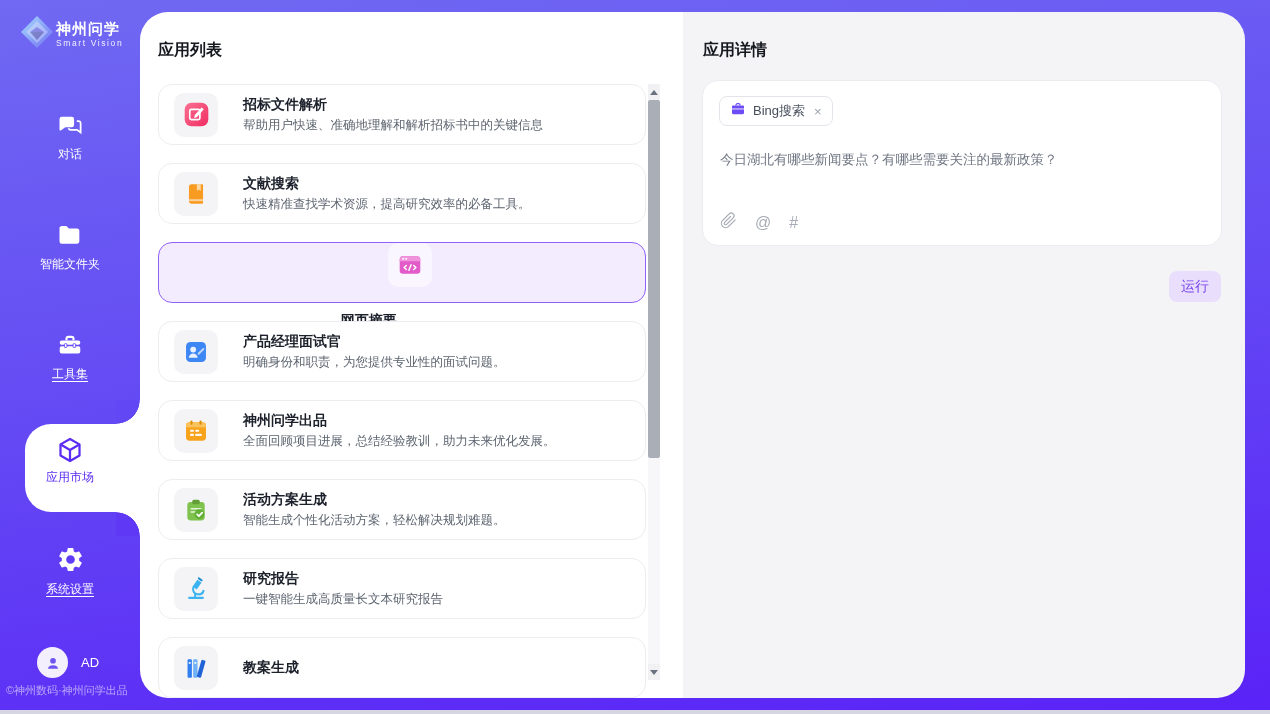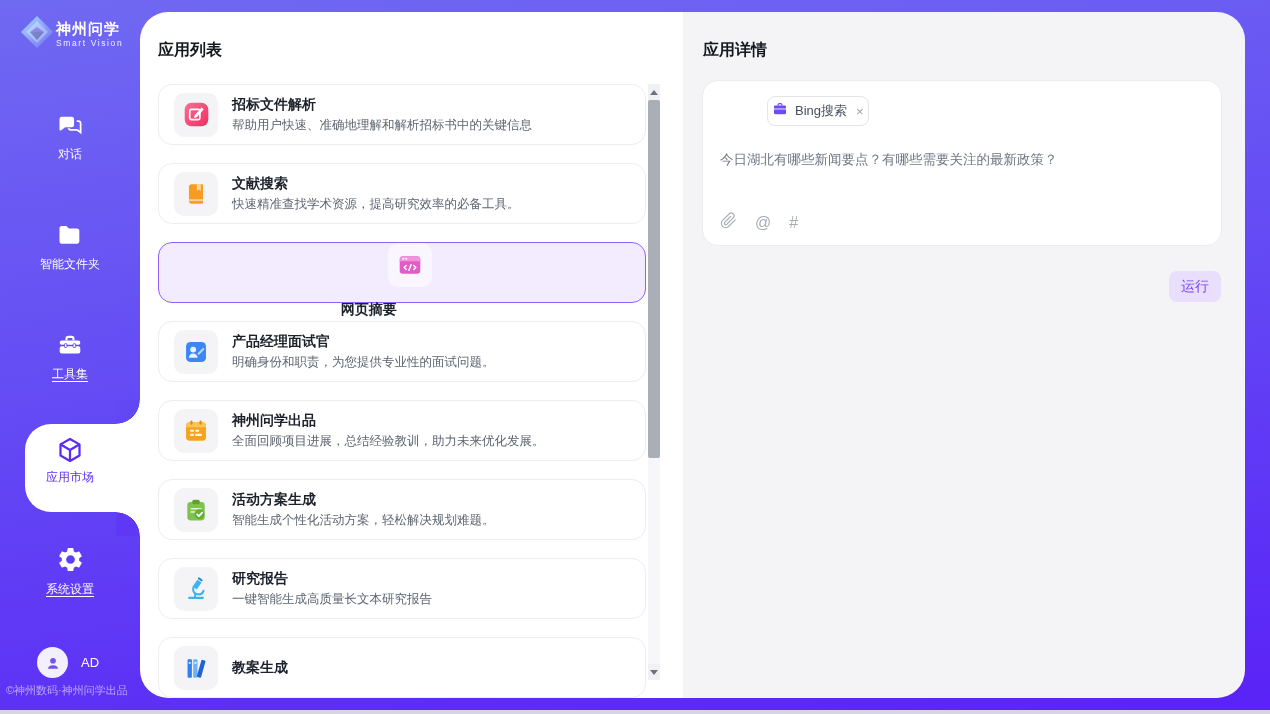--- a/index.html
+++ b/index.html
@@ -34,41 +34,41 @@
   .content{position:absolute;left:140px;top:12px;width:1105px;height:686px;border-radius:28px;
            overflow:hidden;display:flex;z-index:2;justify-content:center;}
   .list-panel{width:543px;background:#fff;position:relative;flex:none;}
   .detail-panel{flex:1;background:#f4f4f7;position:relative;}
 
   
   .panel-title{position:absolute;top:28px;left:18px;font-size:16px;font-weight:bold;color:#15181f;}
   .detail-panel .panel-title{left:20px;}
   .cards{position:absolute;top:72px;left:18px;width:488px;display:flex;flex-direction:column;gap:18px;}
   .card{height:61px;box-sizing:border-box;border:1px solid #ededf1;border-radius:14px;background:#fff;
-        display:flex;align-items:center;padding-left:15px;gap:14px;cursor:pointer;}
+        display:flex;align-items:center;padding-left:15px;gap:25px;cursor:pointer;}
   .card.selected{background:#f3ebfe;border:1.5px solid #9160f8;flex-direction:column;}
   .icon-box{width:44px;height:44px;border-radius:10px;background:#f4f4f6;flex:none;
             display:flex;align-items:center;justify-content:center;}
   .card.selected .icon-box{background:#faf6ff;}
   .app-name{font-size:14px;font-weight:bold;color:#1c212b;line-height:17px;}
   .app-desc{font-size:12.5px;color:#5d6570;margin-top:5px;line-height:15px;white-space:nowrap;}
 
   
   .scrollbar{position:absolute;right:23px;top:72px;width:12px;height:596px;background:#f7f7f9;}
   .sb-btn{position:absolute;left:0;width:12px;height:16px;background:#f1f1f4;display:flex;align-items:center;justify-content:center;cursor:pointer;}
   .sb-btn.up{top:0;} .sb-btn.down{bottom:0;}
   .tri-up{width:0;height:0;border-left:4px solid transparent;border-right:4px solid transparent;border-bottom:5px solid #6a7280;}
   .tri-down{width:0;height:0;border-left:4px solid transparent;border-right:4px solid transparent;border-top:5px solid #6a7280;}
   .sb-thumb{position:absolute;left:0;top:16px;width:12px;height:358px;background:#aaaeb7;border-radius:2px;cursor:grab;}
 
   
   .input-card{position:absolute;top:68px;left:19px;width:520px;height:166px;box-sizing:border-box;
               background:#fff;border:1px solid #ececf0;border-radius:16px;}
   .tool-tag{position:absolute;top:15px;left:16px;height:30px;box-sizing:border-box;border:1px solid #e4e4ea;
-            border-radius:8px;background:#fff;display:inline-flex;align-items:center;padding:0 4px;gap:7px;cursor:pointer;margin-left:48px;}
+            border-radius:8px;background:#fff;display:inline-flex;align-items:center;padding:0 10px;gap:7px;cursor:pointer;}
   .tag-label{font-size:13px;color:#474e5c;}
   .tag-close{font-size:13px;color:#9aa1ac;margin-left:2px;cursor:pointer;}
   .query-text{position:absolute;top:70px;left:17px;right:16px;font-size:13.5px;color:#6f7683;line-height:17px;}
   .attach-row{position:absolute;left:17px;bottom:12px;display:flex;align-items:center;gap:18px;color:#a6abb5;}
   .sym-icon{font-size:16px;color:#a6abb5;line-height:17px;cursor:pointer;}
   .run-btn{position:absolute;top:259px;right:24px;width:52px;height:31px;border:none;border-radius:8px;
            background:#e9dffc;color:#7a45ef;font-size:14px;font-family:inherit;cursor:pointer;}
 </style>
 </head>
 <body>

